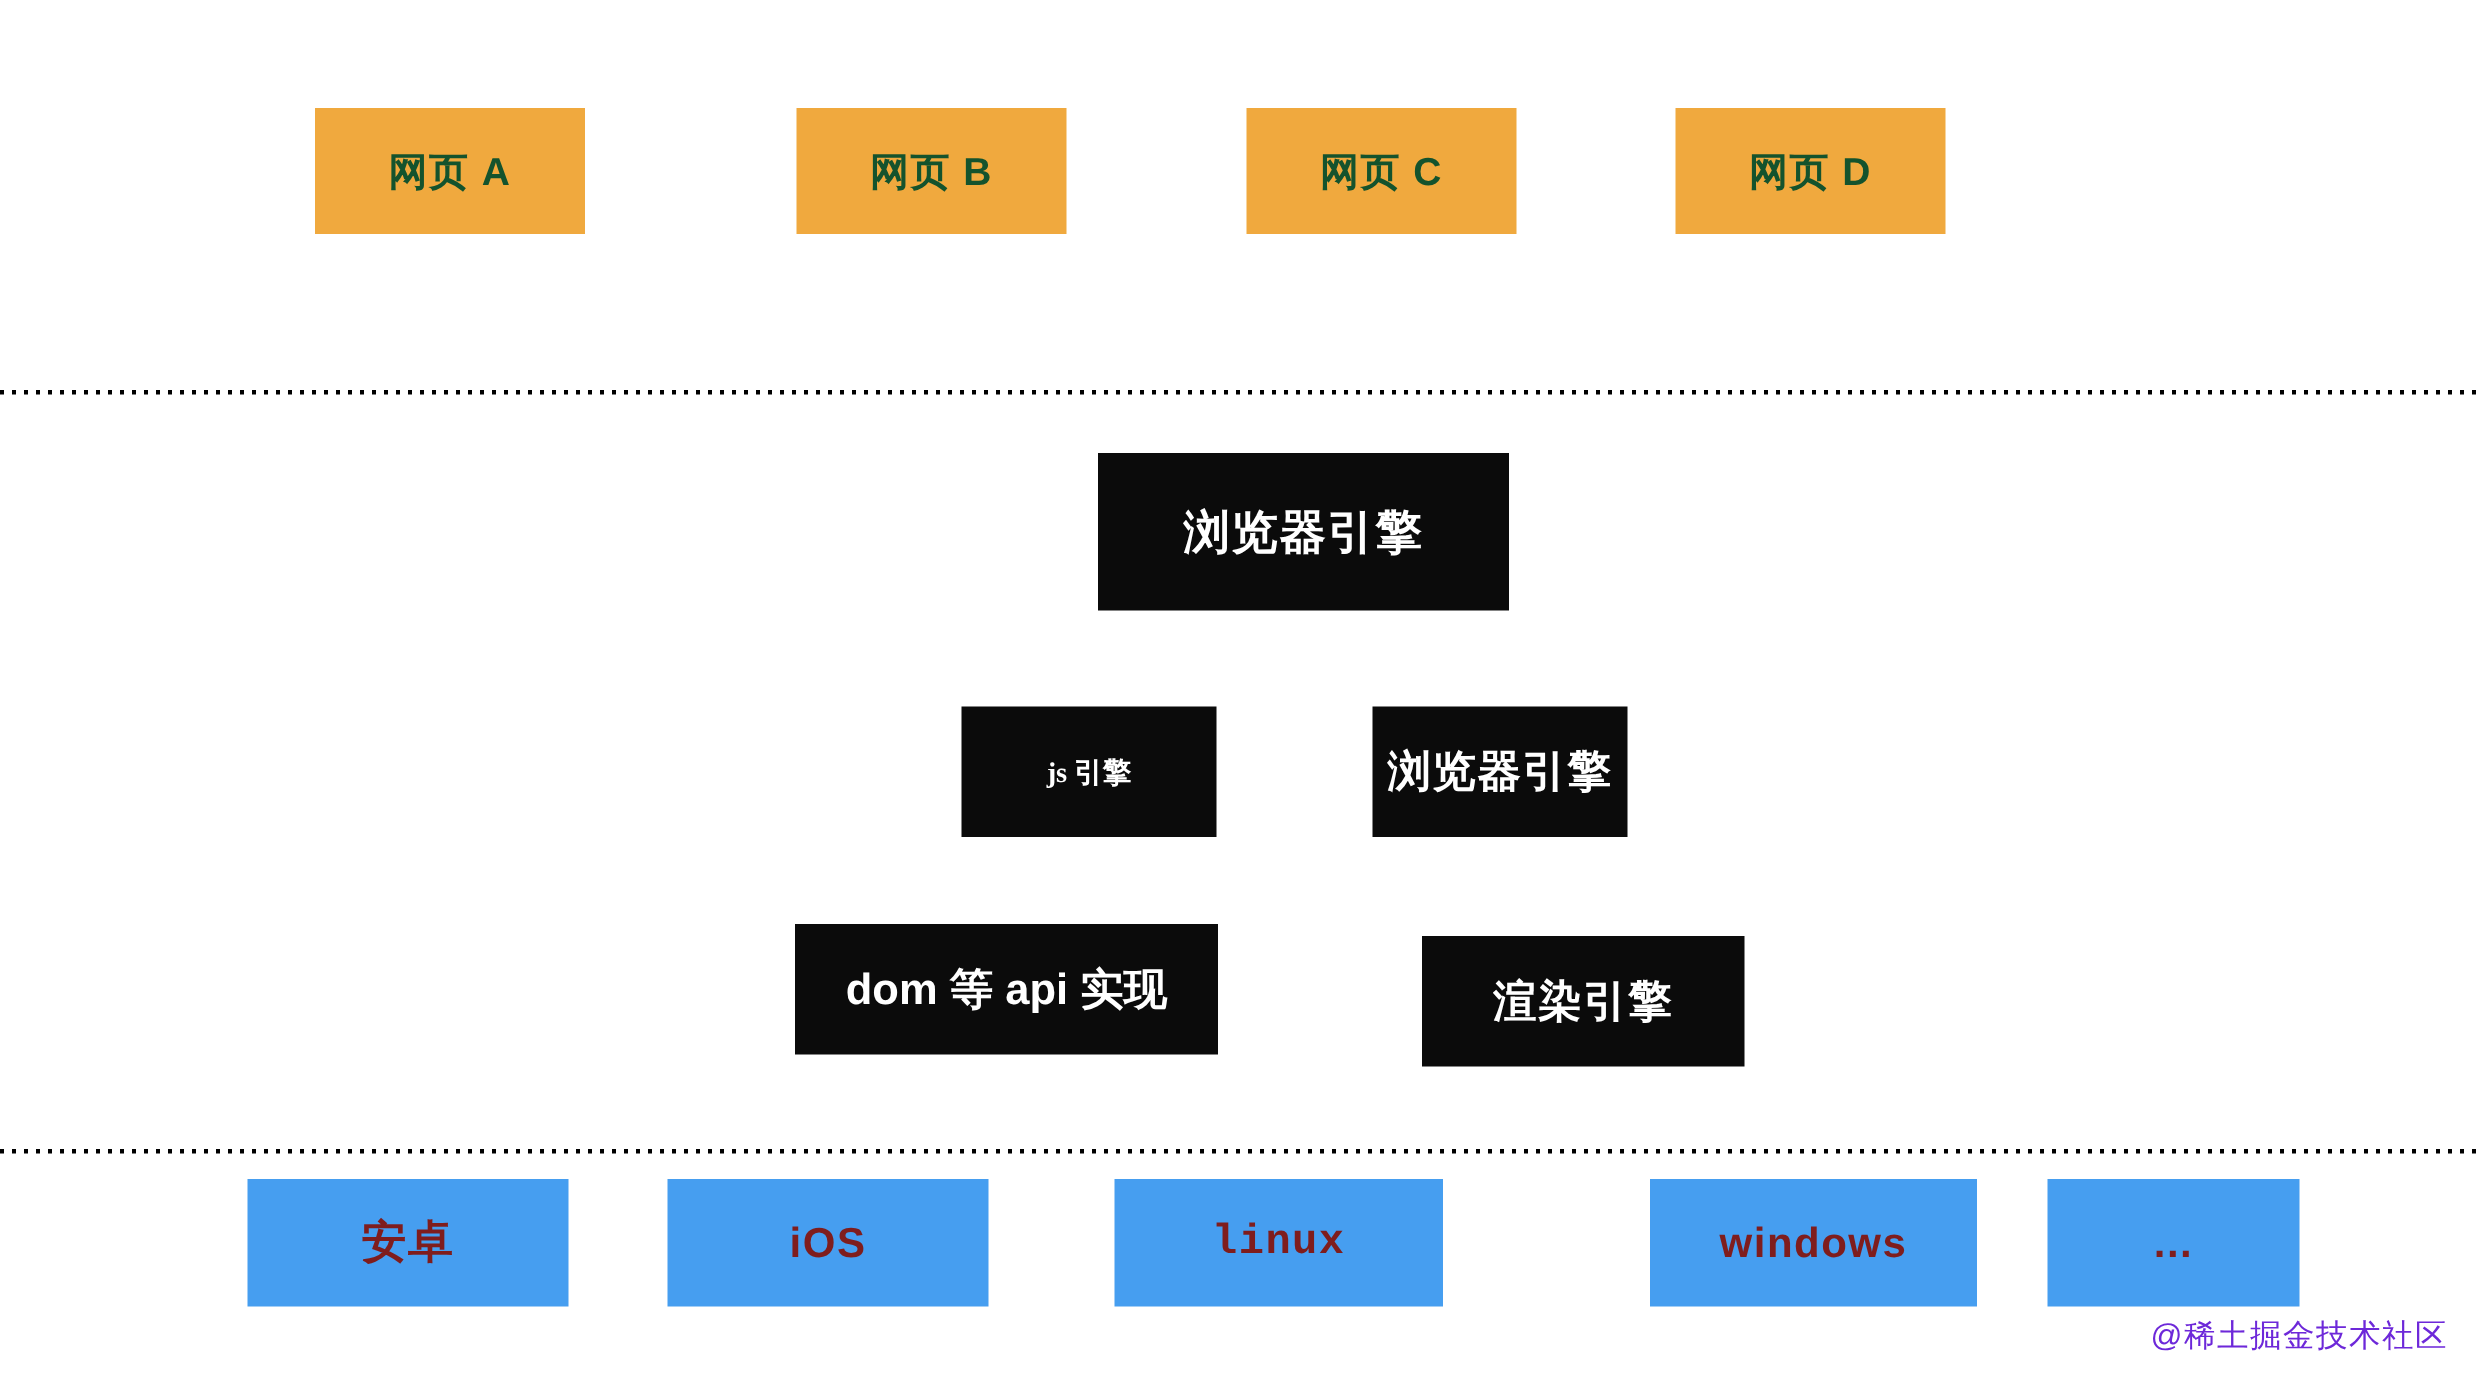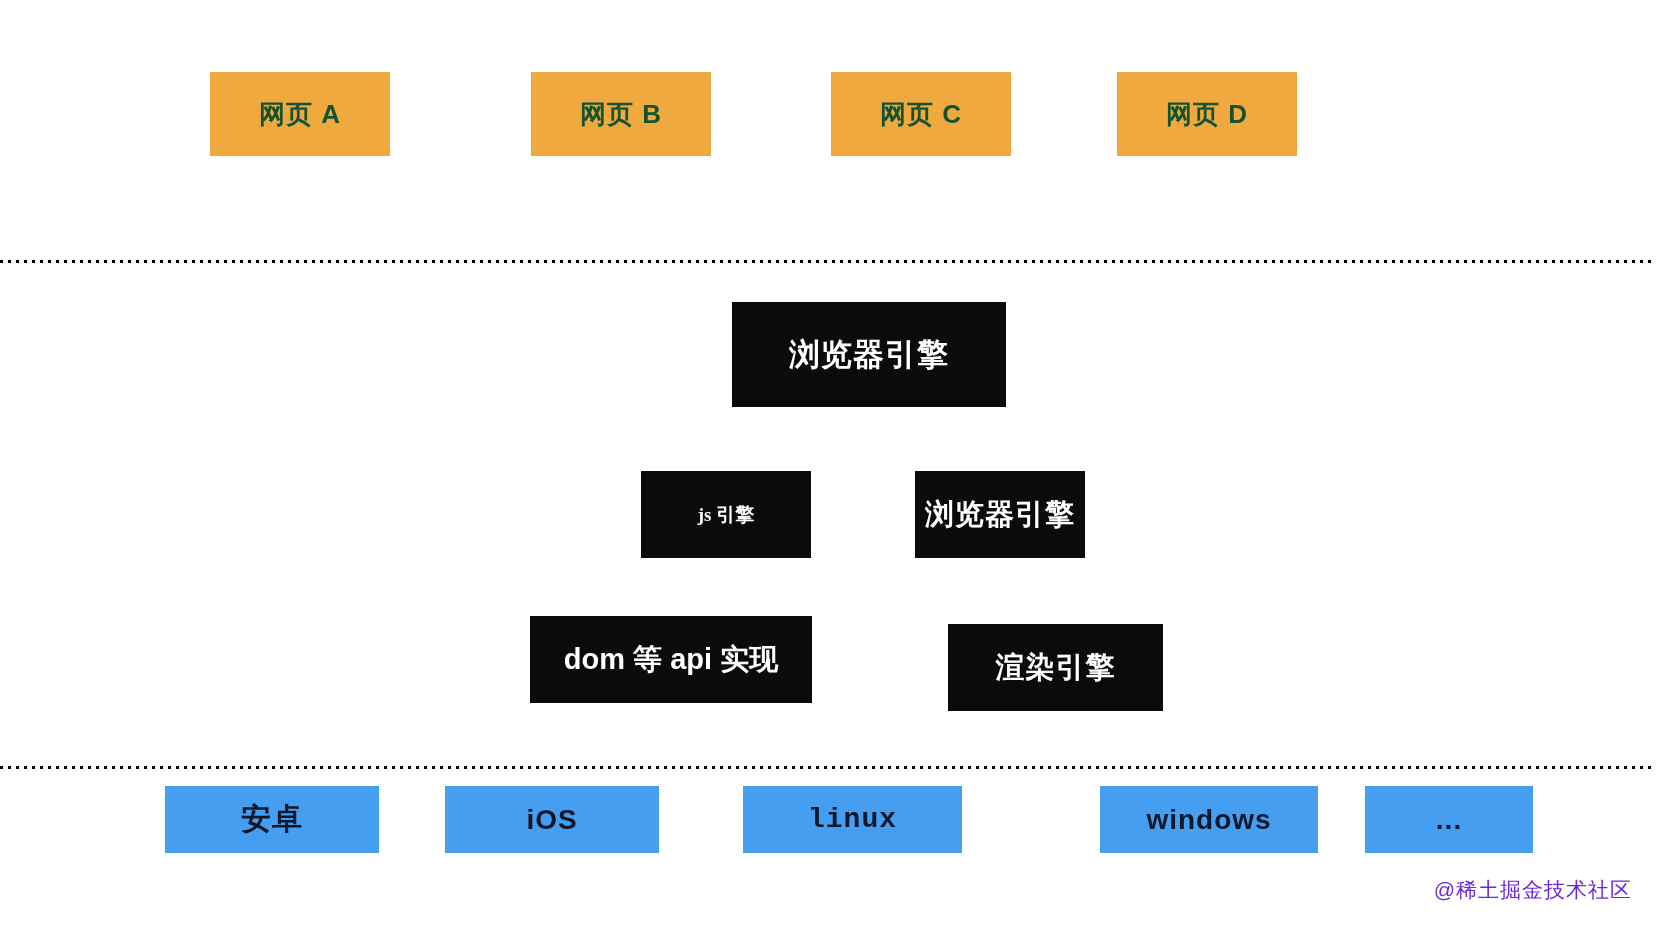--- a/index.html
+++ b/index.html
@@ -90,23 +90,23 @@
     top: 624px;
     width: 215px;
     height: 87px;
     font-size: 29px;
     letter-spacing: 1px;
   }
 
   
   .platform-box {
     background: #469ef0;
-    color: #0f172a;
+    color: #7f1d1d;
     top: 786px;
-    height: 67px;
+    height: 85px;
     font-size: 28px;
     letter-spacing: 1px;
   }
   .platform-android { left: 165px;  width: 214px; font-size: 30px; }
   .platform-ios     { left: 445px;  width: 214px; }
   .platform-linux   { left: 743px;  width: 219px; font-family: Liberation Mono, monospace; }
   .platform-windows { left: 1076px; width: 218px; margin-left: 24px; }
   .platform-more    { left: 1365px; width: 168px; }
 
   

